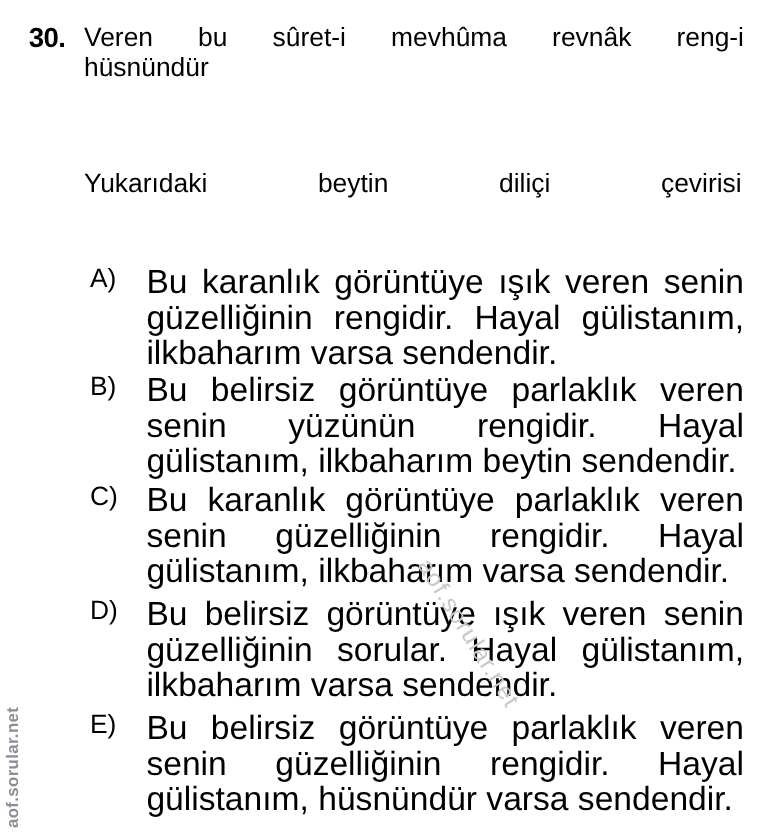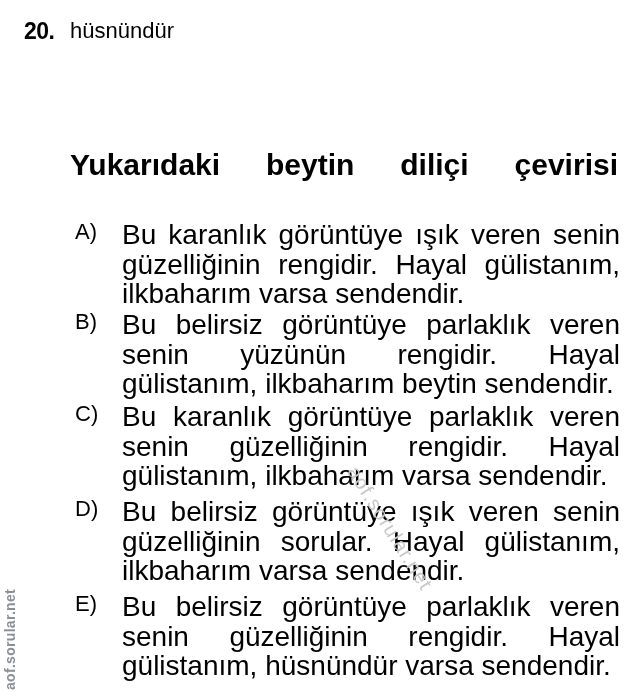--- a/index.html
+++ b/index.html
@@ -39,24 +39,24 @@
     display: block;
     text-align: justify;
     text-align-last: justify;
   }
   .q-verse .line {
     display: block;
   }
   .q-prompt {
     position: absolute;
     left: 70px;
-    top: 149px;
+    top: 137px;
     width: 548px;
-    font-size: 30px;
-    font-weight: bold;
+    font-size: 22px;
+    font-weight: normal;
     line-height: 31px;
   }
   .q-prompt .line1 {
     display: block;
     text-align: justify;
     text-align-last: justify;
   }
   .q-prompt .line2 {
     display: block;
   }
@@ -100,22 +100,23 @@
     transform: rotate(-90deg);
     transform-origin: 0 0;
     white-space: nowrap;
     letter-spacing: 0.3px;
   }
 </style>
 </head>
 <body>
 
 <div class="question">
-  <div class="q-number">20.</div>
+  <div class="q-number">30.</div>
   <div class="q-verse">
+    <span class="line1">Veren bu sûret-i mevhûma revnâk reng-i</span>
     <span class="line">hüsnündür</span>
   </div>
 </div>
 
 <div class="q-prompt">
   <span class="line1">Yukarıdaki beytin diliçi çevirisi</span>
 </div>
 
 <div class="option" style="top:220px;">
   <div class="label">A)</div>

